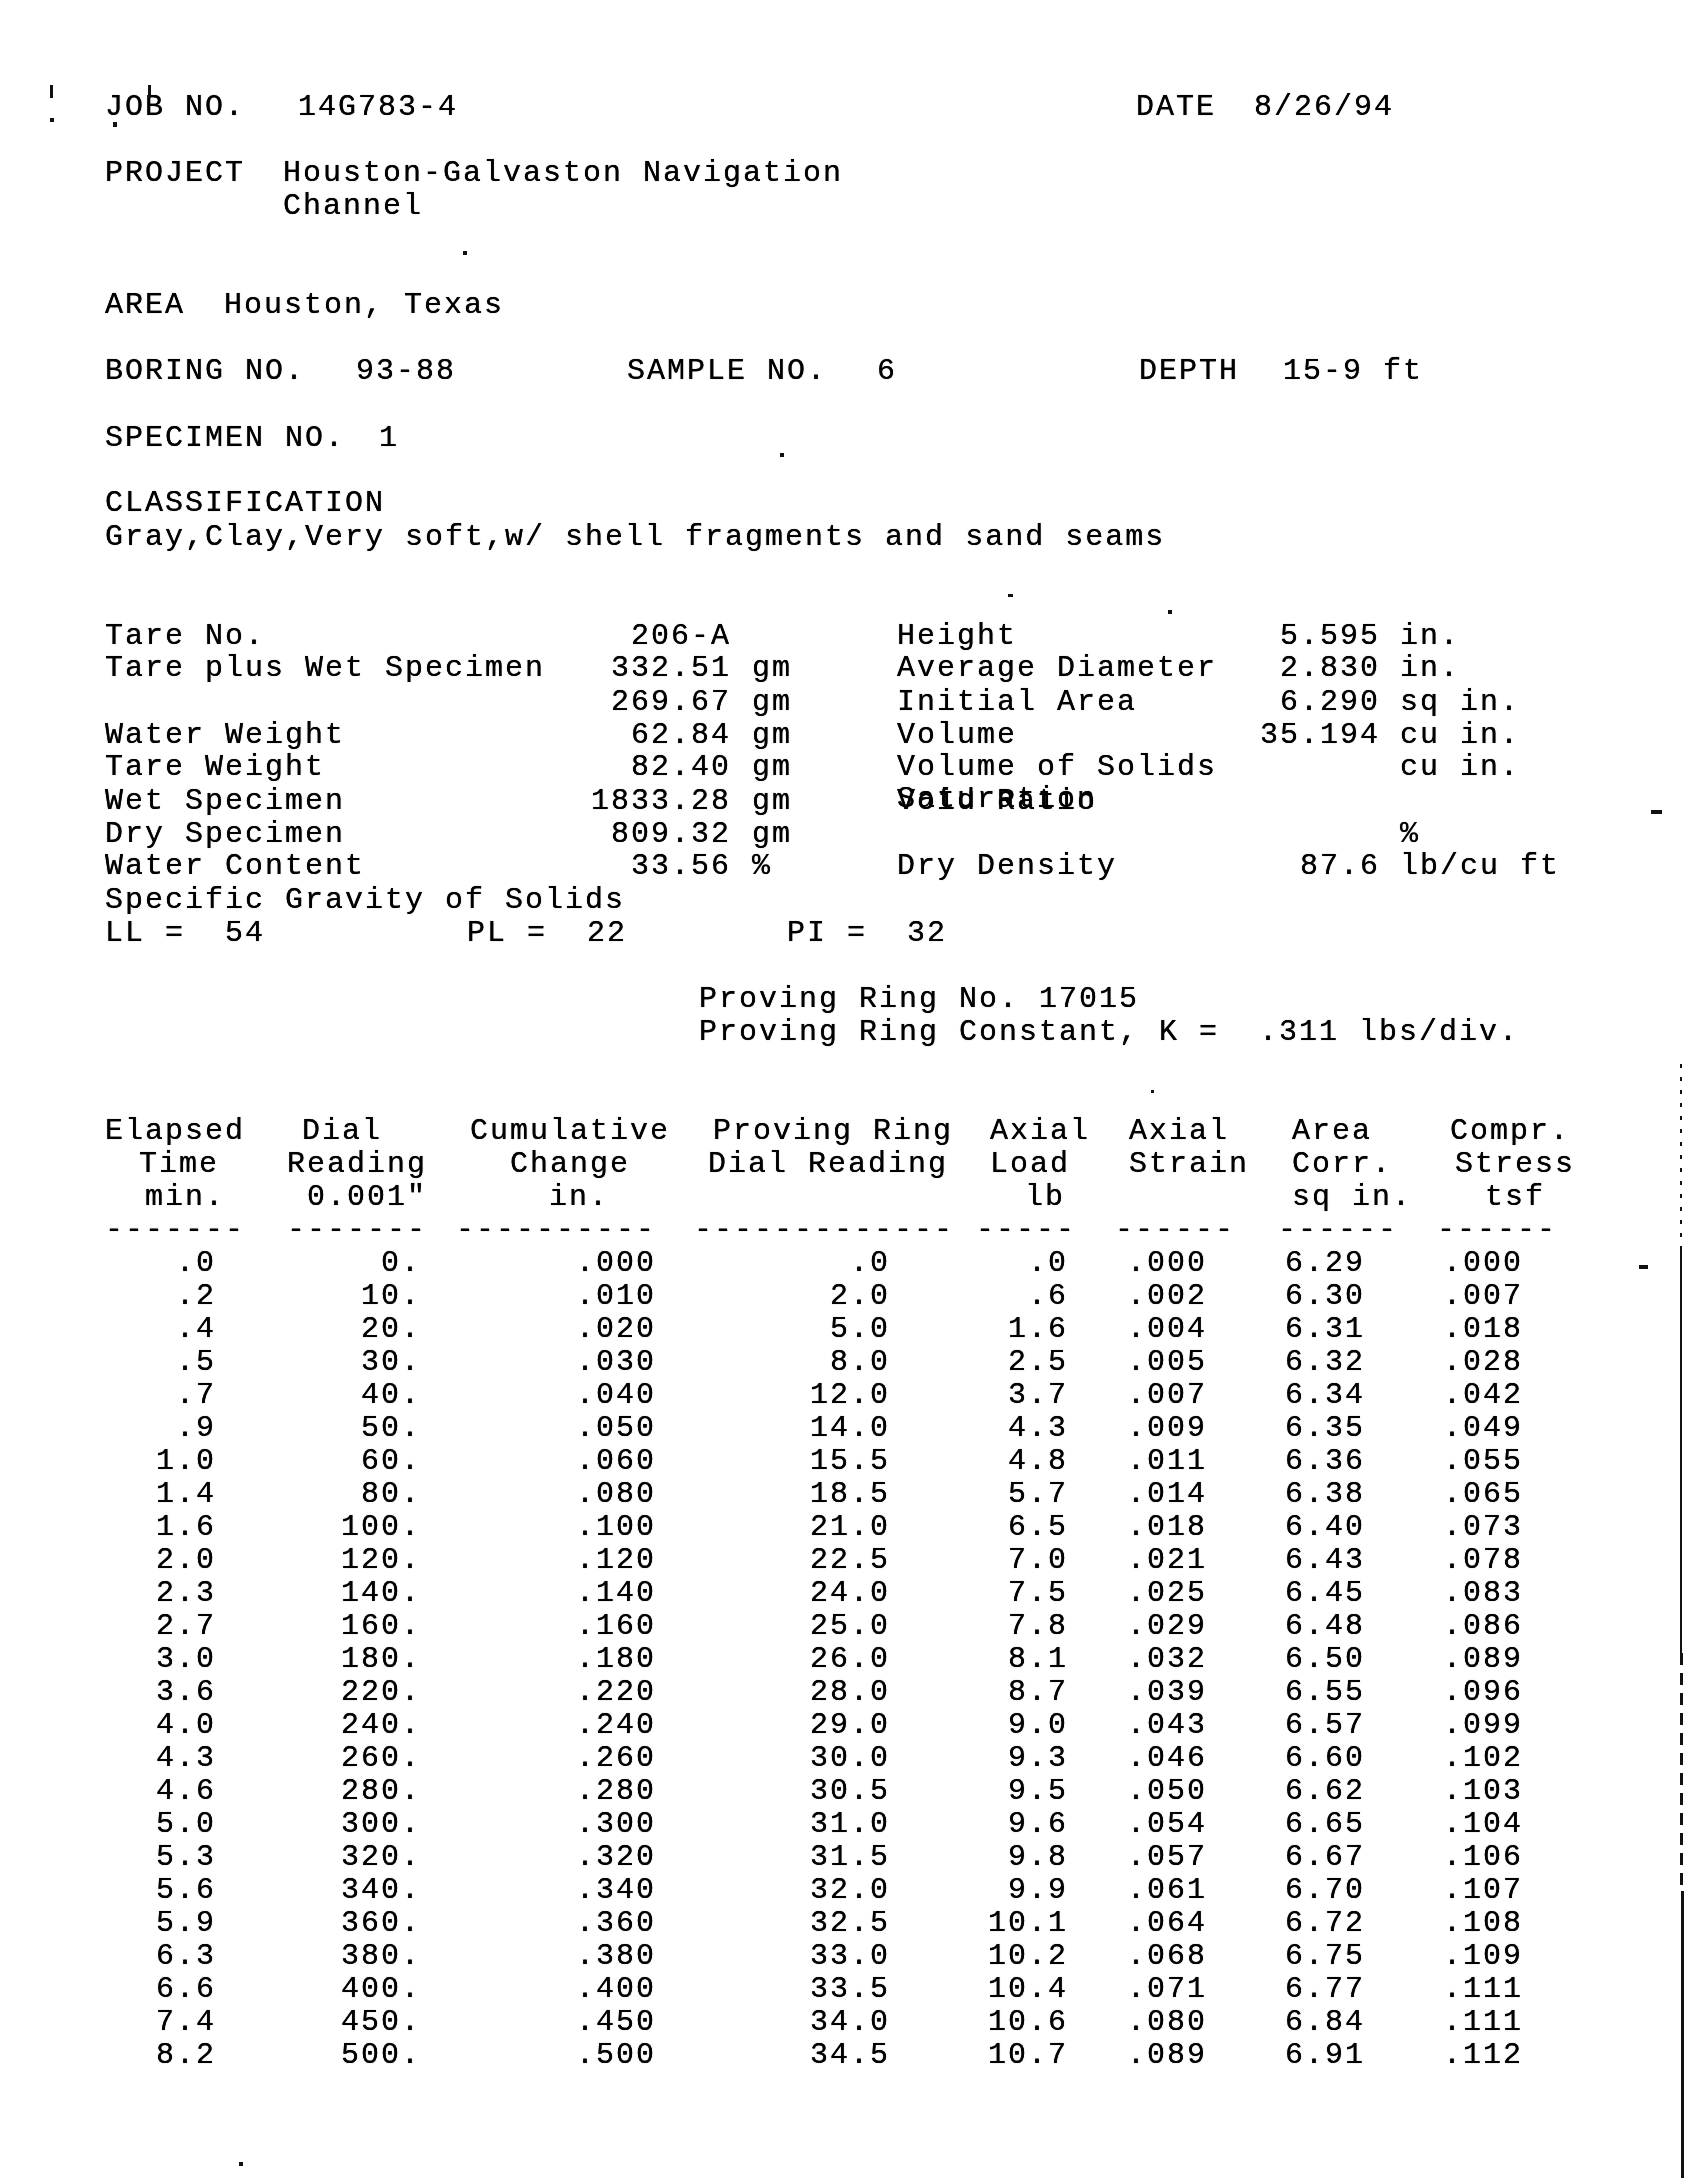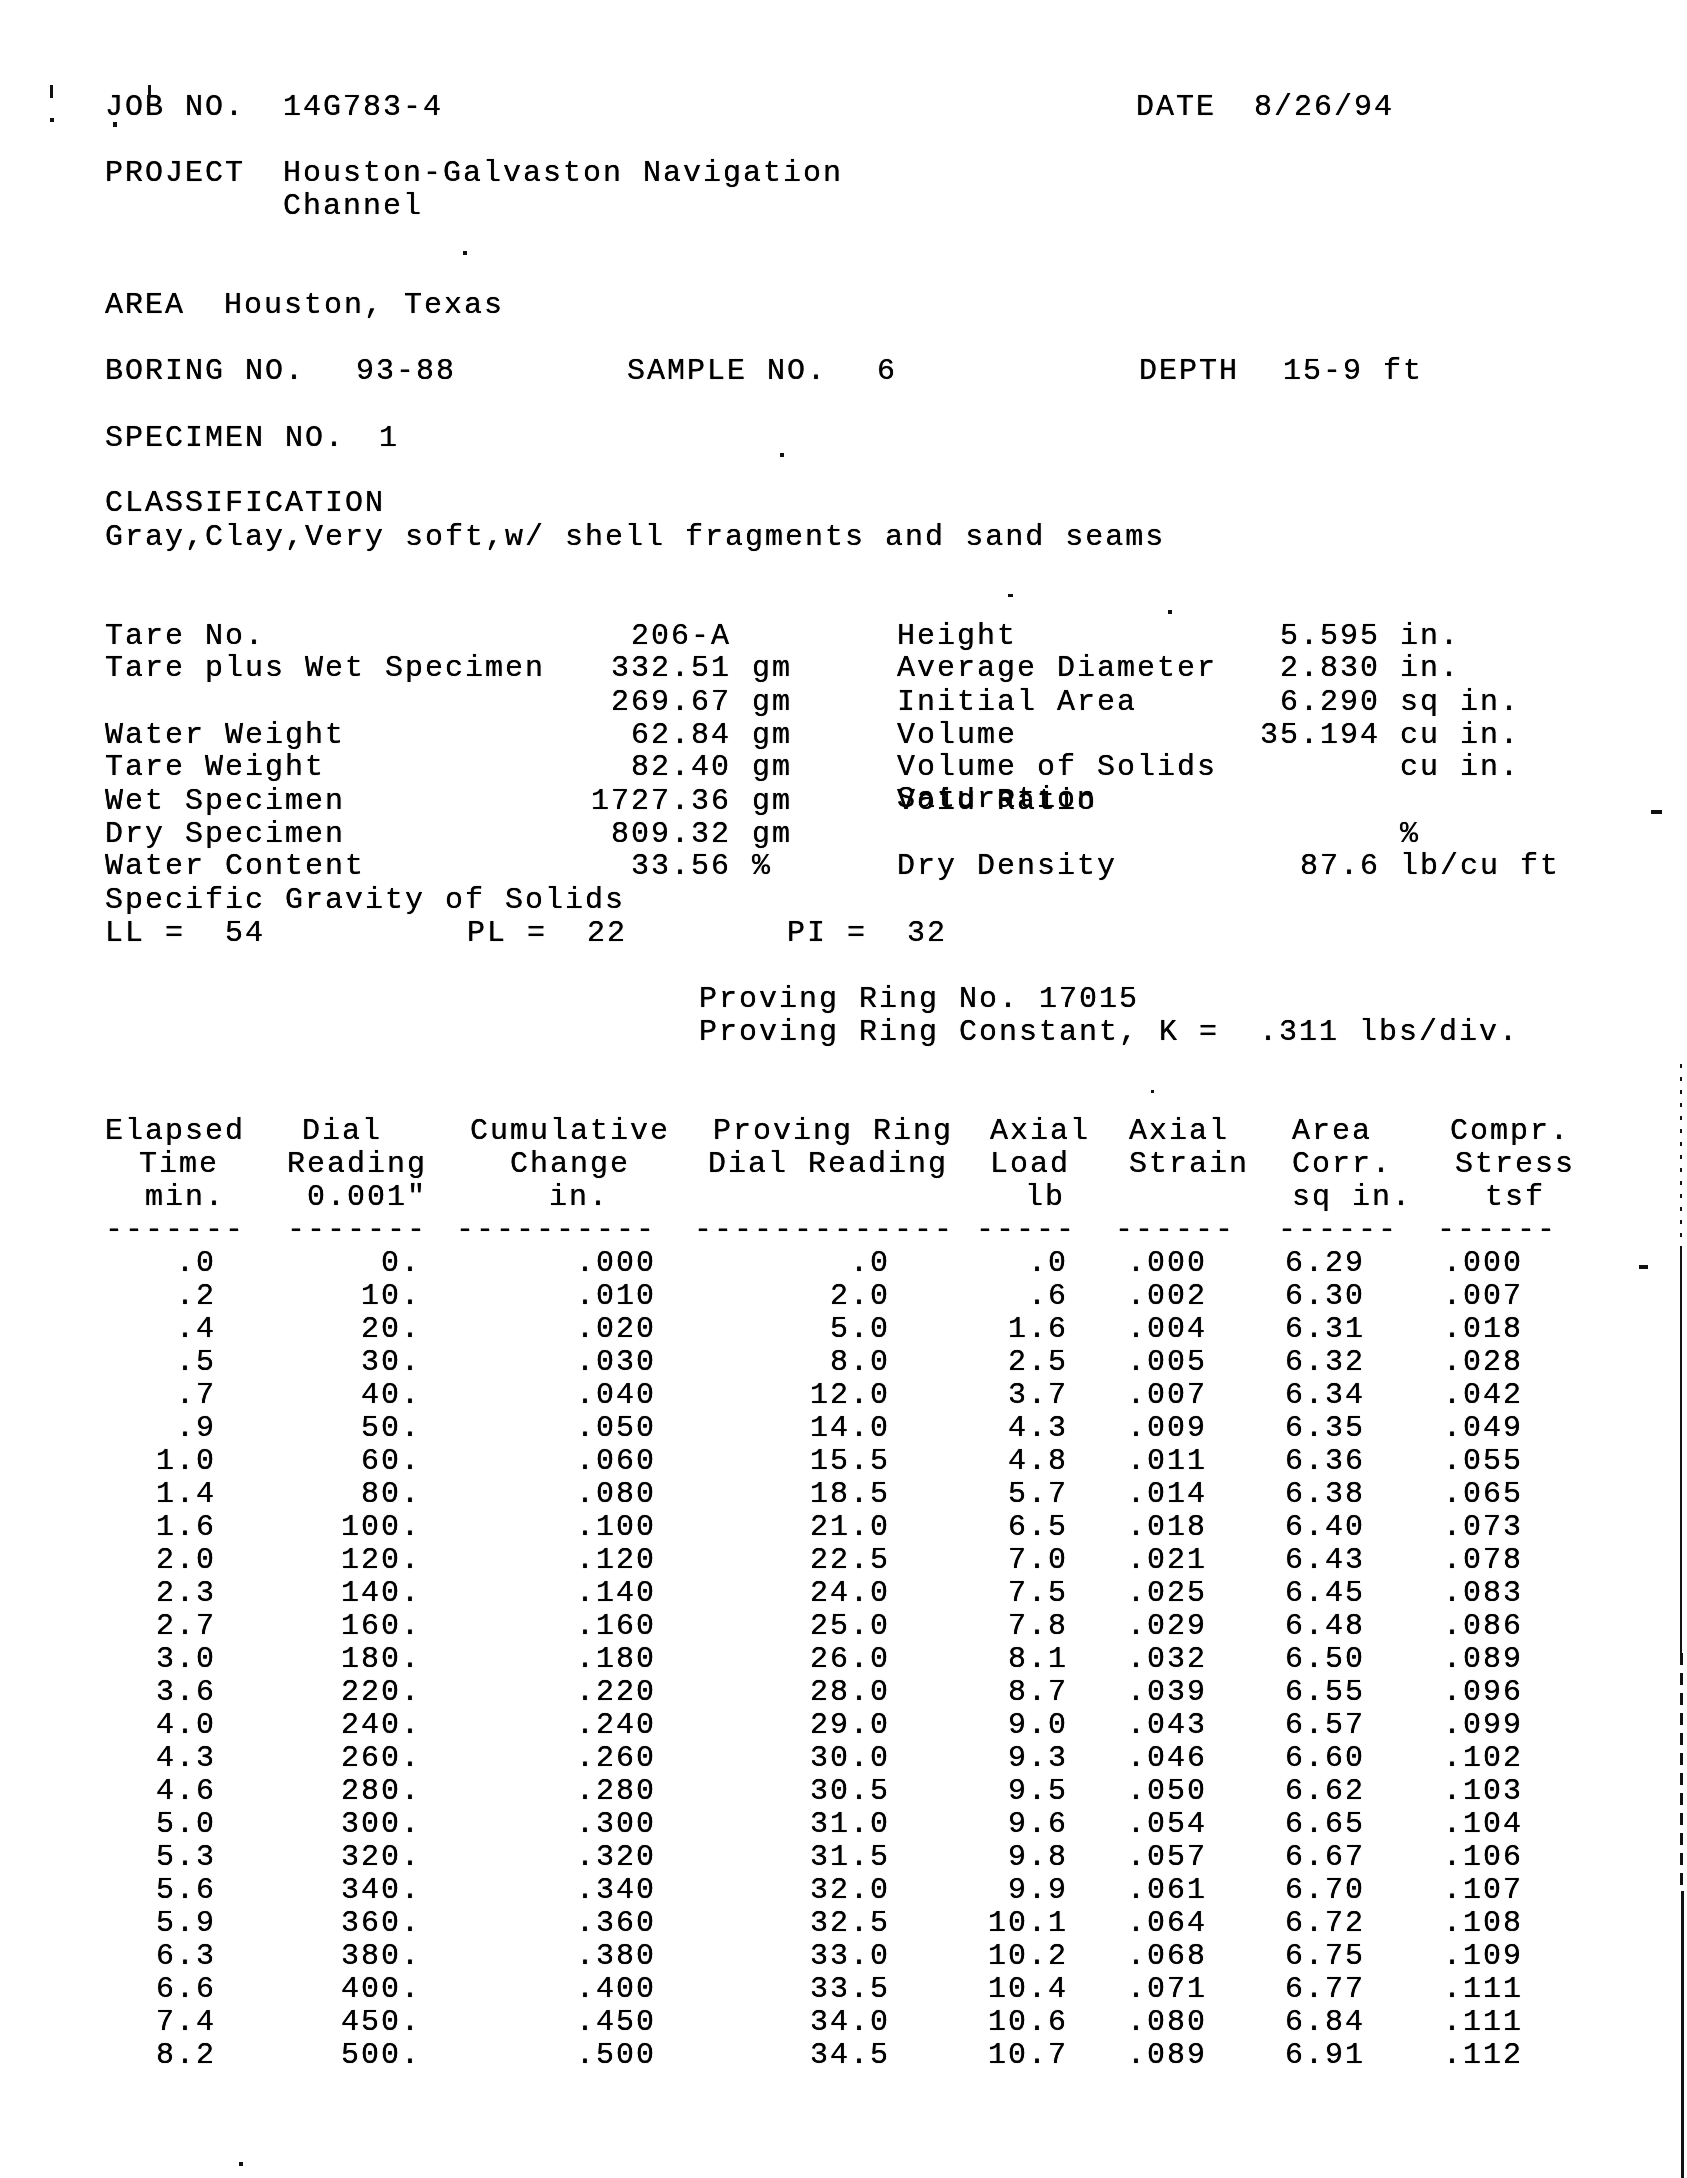--- a/index.html
+++ b/index.html
@@ -38,21 +38,21 @@
   .artifact{position:absolute;background:#111;}
   .vline-dot{position:absolute;width:2px;background:repeating-linear-gradient(to bottom,#111 0 4px,transparent 4px 13px);}
   .vline-dash{position:absolute;width:3px;background:repeating-linear-gradient(to bottom,#111 0 12px,transparent 12px 20px);}
 </style>
 </head>
 <body>
 
 <div class="page">
 
   <span class="ln" style="left:105px;top:90px">JOB NO.</span>
-  <span class="ln" style="left:283px;top:90px">14G783-4</span>
+  <span class="ln" style="left:298px;top:90px">14G783-4</span>
   <span class="ln" style="left:1136px;top:90px">DATE</span>
   <span class="ln" style="left:1254px;top:90px">8/26/94</span>
 
   <span class="ln" style="left:105px;top:156px">PROJECT</span>
   <span class="ln" style="left:283px;top:156px">Houston-Galvaston Navigation</span>
   <span class="ln" style="left:283px;top:189px">Channel</span>
 
   <span class="ln" style="left:105px;top:288px">AREA</span>
   <span class="ln" style="left:224px;top:288px">Houston, Texas</span>
 
@@ -76,21 +76,21 @@
   <span class="ln ul" style="top:651px">gm</span>
   <span class="ln vl" style="top:685px">269.67</span>
   <span class="ln ul" style="top:685px">gm</span>
   <span class="ln" style="left:105px;top:718px">Water Weight</span>
   <span class="ln vl" style="top:718px">62.84</span>
   <span class="ln ul" style="top:718px">gm</span>
   <span class="ln" style="left:105px;top:750px">Tare Weight</span>
   <span class="ln vl" style="top:750px">82.40</span>
   <span class="ln ul" style="top:750px">gm</span>
   <span class="ln" style="left:105px;top:784px">Wet Specimen</span>
-  <span class="ln vl" style="top:784px">1727.36</span>
+  <span class="ln vl" style="top:784px">1833.28</span>
   <span class="ln ul" style="top:784px">gm</span>
   <span class="ln" style="left:105px;top:817px">Dry Specimen</span>
   <span class="ln vl" style="top:817px">809.32</span>
   <span class="ln ul" style="top:817px">gm</span>
   <span class="ln" style="left:105px;top:849px">Water Content</span>
   <span class="ln vl" style="top:849px">33.56</span>
   <span class="ln ul" style="top:849px">%</span>
   <span class="ln" style="left:105px;top:883px">Specific Gravity of Solids</span>
 
   <span class="ln" style="left:897px;top:619px">Height</span>

